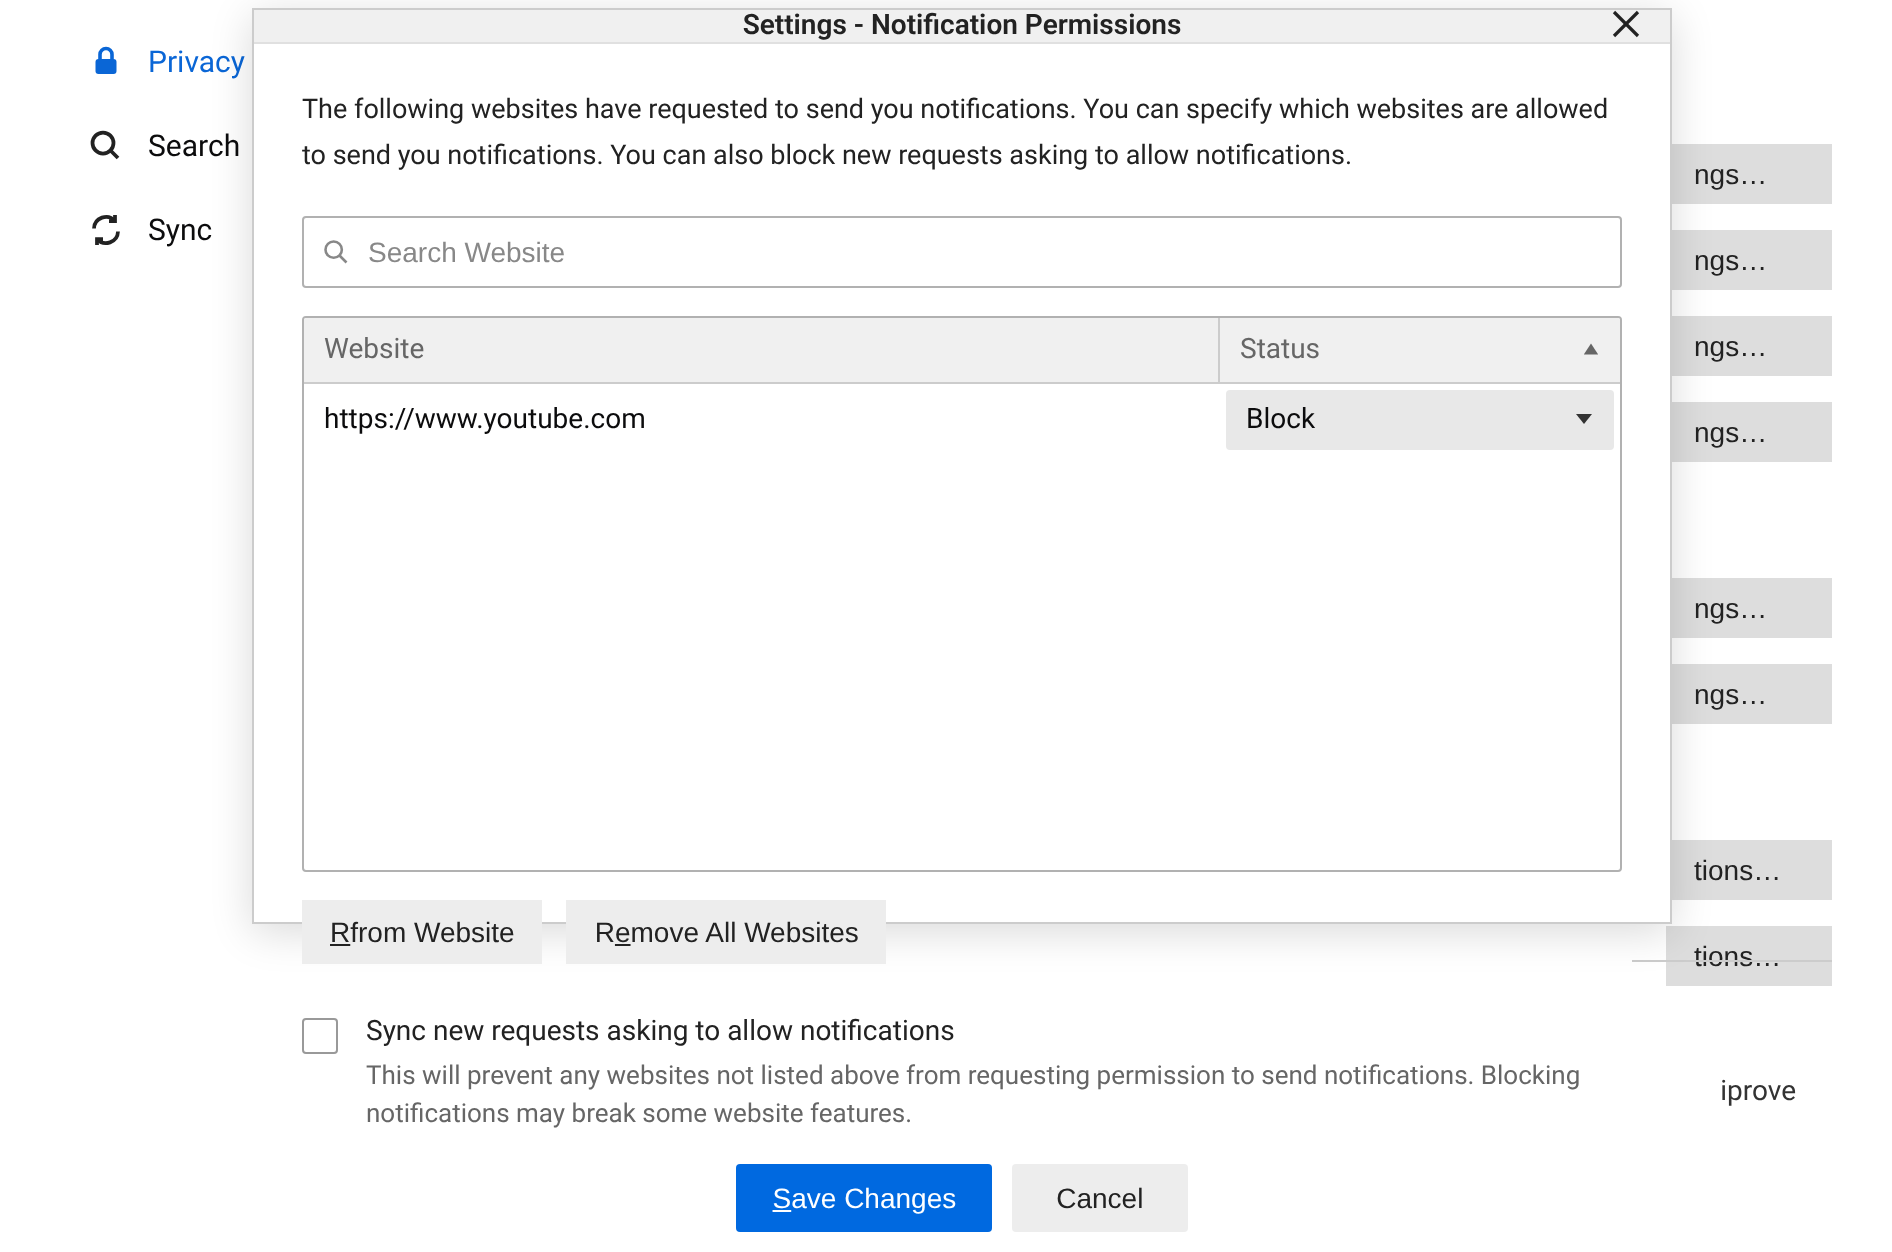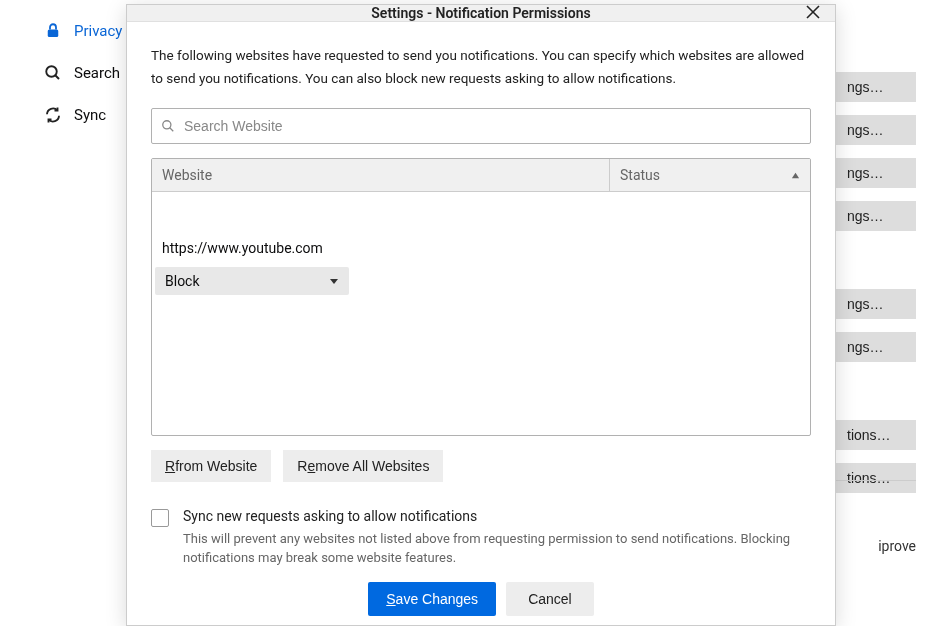--- a/index.html
+++ b/index.html
@@ -57,41 +57,41 @@
       padding: 7px 14px;
       font-size: 14px;
       color: #222;
       width: 83px;
       text-align: left;
       overflow: hidden;
       white-space: nowrap;
     }
     .bg-text {
       position: absolute;
-      right: 30px;
+      right: 48px;
       top: 538px;
       font-size: 14px;
       color: #333;
       text-align: right;
     }
     .bg-divider {
       position: absolute;
       right: 30px;
       top: 480px;
       width: 100px;
       border-top: 1px solid #ccc;
     }
 
     
     .modal {
       position: absolute;
       left: 126px;
       top: 4px;
       width: 710px;
-      height: 622px;
+      height: 458px;
       background: #fff;
       border: 1px solid #ccc;
       box-shadow: 0 4px 20px rgba(0,0,0,0.15);
       display: flex;
       flex-direction: column;
     }
     .modal-header {
       background: #f0f0f0;
       height: 44px;
       display: flex;
@@ -146,21 +146,20 @@
       width: 14px;
       height: 14px;
     }
     .table-box {
       border: 1px solid #b1b1b1;
       border-radius: 2px;
       height: 278px;
       overflow: hidden;
       display: flex;
       flex-direction: column;
-      gap: 40px;
     }
     .table-header {
       display: flex;
       background: #f0f0f0;
       border-bottom: 1px solid #ccc;
     }
     .th {
       padding: 8px 10px;
       font-size: 14px;
       color: #666;
@@ -168,21 +167,20 @@
       align-items: center;
       justify-content: space-between;
     }
     .th-website { flex: 1; border-right: 1px solid #ccc; }
     .th-status { width: 200px; }
     .sort-caret { width: 9px; height: 9px; }
     .table-row {
       display: flex;
       align-items: stretch;
       min-height: 36px;
-      flex-direction: column;
     }
     .td-website {
       flex: 1;
       padding: 8px 10px;
       font-size: 14px;
       display: flex;
       align-items: center;
     }
     .td-status { width: 200px; padding: 3px; }
     .status-select {

